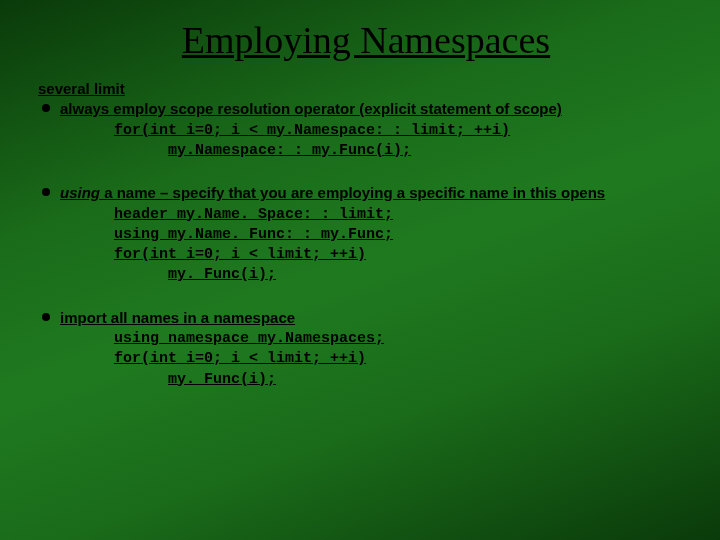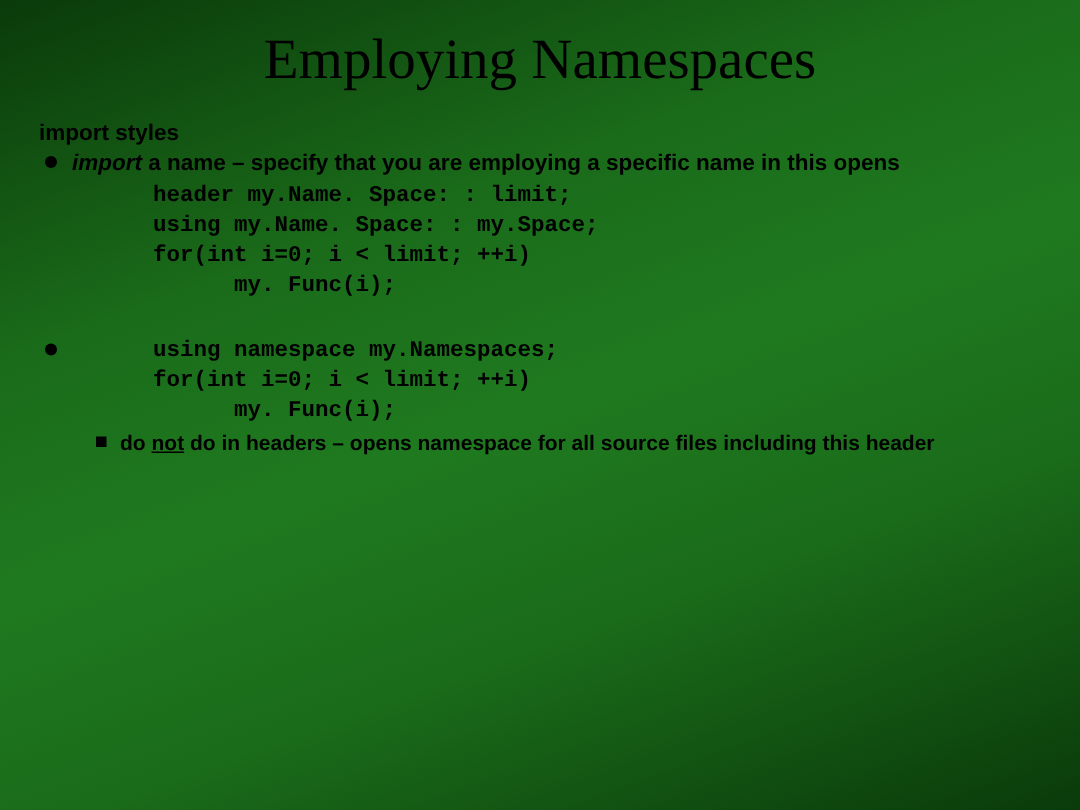--- a/index.html
+++ b/index.html
@@ -11,21 +11,22 @@
   }
   body {
     background: linear-gradient(160deg, #0a3a0a 0%, #1a6b1a 30%, #1f7a1f 50%, #1a6b1a 70%, #0a3a0a 100%);
     font-family: Arial, Helvetica, sans-serif;
     color: #000;
   }
   .slide {
     width: 720px;
     height: 540px;
     box-sizing: border-box;
-    padding: 18px 26px 10px 26px;
+    padding: 18px 26px 10px 38px;
+    text-decoration: underline;
   }
   .title {
     font-family: "Times New Roman", Times, serif;
     font-size: 38px;
     text-align: center;
     color: #000;
     margin: 0 0 18px 0;
     font-weight: normal;
   }
   .intro {
@@ -97,40 +98,43 @@
   .underline {
     text-decoration: underline;
   }
 </style>
 </head>
 <body>
 
 <div class="slide">
   <h1 class="title">Employing Namespaces</h1>
 
-  <div class="intro">import styles</div>
+  <div class="intro">several limit</div>
 
   <ul class="level1">
 
+    <li>
+      <div class="bullet-text">
+        <span>always employ scope resolution operator </span><span>(explicit statement of scope)</span>
+      </div>
+      <div class="code"><span>for(int i=0; i &lt; my.Namespace: : limit; ++i)</span>
+<span class="indent1">my.Namespace: : my.Func(i);</span></div>
+    </li>
 
     <li>
       <div class="bullet-text">
-        <span class="italic">import</span><span> a name – specify that you are employing a specific name in this opens</span>
+        <span class="italic">using</span><span> a name – specify that you are employing a specific name in this opens</span>
       </div>
       <div class="code"><span>header my.Name. Space: : limit;</span>
-<span>using my.Name. Space: : my.Space;</span>
+<span>using my.Name. Func: : my.Func;</span>
 <span>for(int i=0; i &lt; limit; ++i)</span>
 <span class="indent1">my. Func(i);</span></div>
     </li>
 
     <li>
+      <div class="bullet-text">import all names in a namespace</div>
       <div class="code"><span>using namespace my.Namespaces;</span>
 <span>for(int i=0; i &lt; limit; ++i)</span>
 <span class="indent1">my. Func(i);</span></div>
-      <ul class="level2">
-        <li>
-          <span>do </span><span class="underline">not</span><span> do in headers – opens namespace for all source files including this header</span>
-        </li>
-      </ul>
     </li>
 
   </ul>
 </div>
 
 </body></html>

